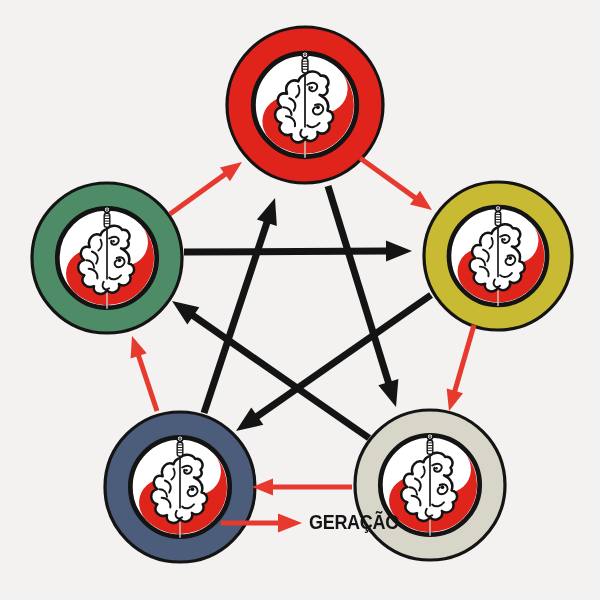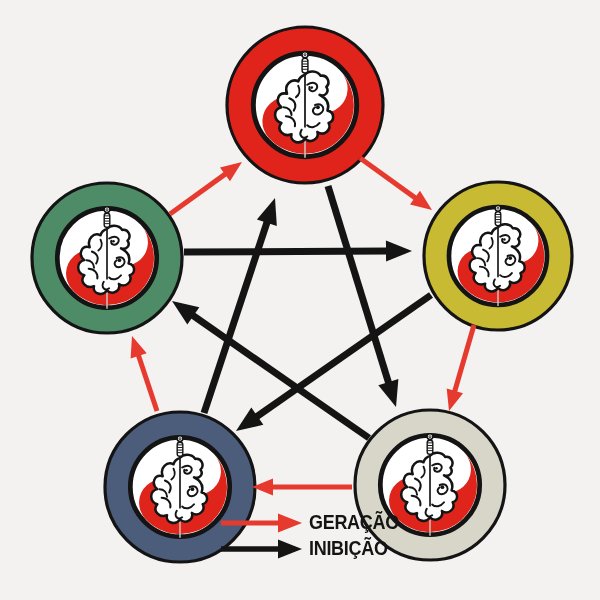--- a/index.html
+++ b/index.html
@@ -148,22 +148,15 @@
   </svg>
 
   <div class="legend">
     <div class="legend-row">
       <svg width="84" height="24" viewBox="0 0 84 24">
         <line id="leg-gen-line" x1="2" y1="12" x2="61" y2="12" stroke="#e63a2e" stroke-width="5"></line>
         <polygon id="leg-gen-head" points="59,2.5 83,12 59,21.5" fill="#e63a2e"></polygon>
       </svg>
       <span class="legend-label">GERAÇÃO</span>
     </div>
-    <div class="legend-row">
-      <svg width="84" height="24" viewBox="0 0 84 24">
-        <line id="leg-inh-line" x1="2" y1="12" x2="61" y2="12" stroke="#141414" stroke-width="5.5"></line>
-        <polygon id="leg-inh-head" points="59,2.5 83,12 59,21.5" fill="#141414"></polygon>
-      </svg>
-      <span class="legend-label">INIBIÇÃO</span>
-    </div>
   </div>
 
 </div>
 
 </body></html>

